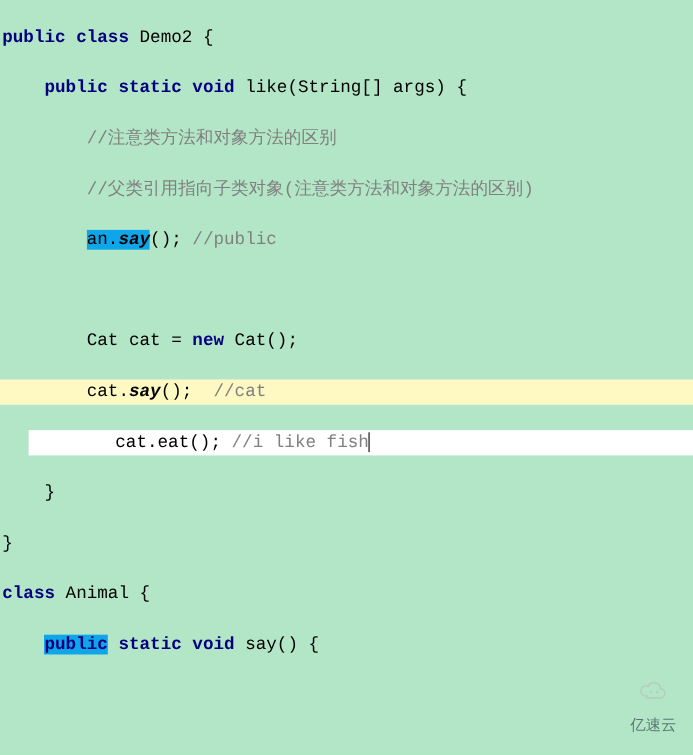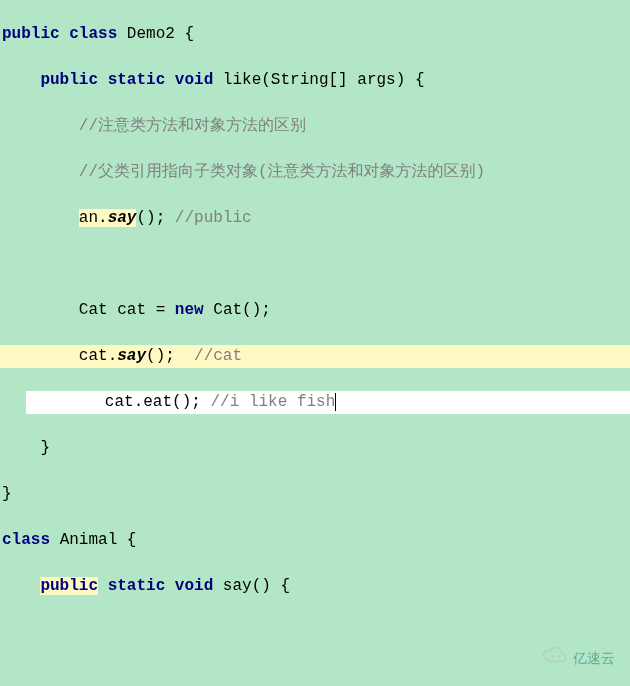--- a/index.html
+++ b/index.html
@@ -25,35 +25,36 @@
   .hl-yellow { background: #fef9c3; }
   .hl-cream  { background: #ffffff; margin-left: 26px; }
 
   .kw   { color: #00007f; font-weight: bold; }      
   .type { color: #000000; }                          
   .ident{ color: #000000; }                          
   .paren{ color: #000000; text-align: center; }
   .comment { color: #808080; }
   .meth-i  { color: #000000; font-style: italic; font-weight: bold; }
   .under { text-decoration: underline; text-decoration-color: #3b5c9a; }
-  .mark-y { background: #fef9c3; }
+  .mark-y { background: #0ea5e9; }
   .cursor { border-right: 1px solid #000; }
 
   .watermark {
     position: absolute;
     right: 15px;
     bottom: 15px;
     display: flex;
     align-items: center;
     gap: 4px;
     opacity: 0.55;
     font-family: sans-serif;
     font-size: 14px;
-    color: #0f766e;
+    color: #0f172a;
     pointer-events: none;
+    flex-direction: column;
   }
   .watermark svg { width: 28px; height: 18px; }
 </style>
 </head>
 <body>
 
 <div class="code">
 <span class="line"><span class="kw">public</span> <span class="kw">class</span> <span class="type">Demo2</span> <span>{</span></span>
 <span class="line">    <span class="kw">public</span> <span class="kw">static</span> <span class="kw">void</span> <span class="ident">like</span><span class="paren">(String[] args)</span> <span>{</span></span>
 <span class="line">        <span class="comment">//注意类方法和对象方法的区别</span></span>

